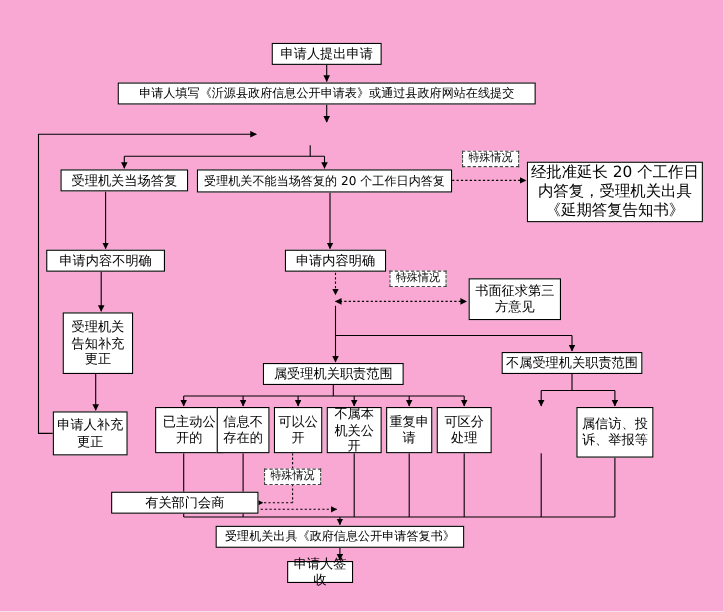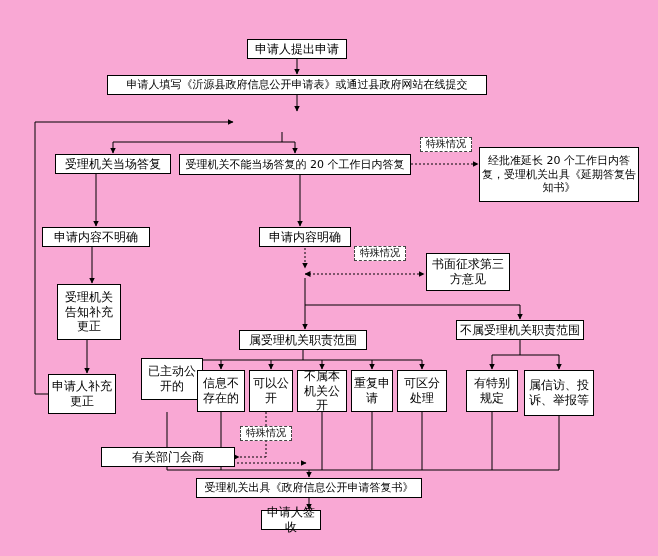--- a/index.html
+++ b/index.html
@@ -9,21 +9,21 @@
     overflow:hidden;
   }
   svg.wires{position:absolute;left:0;top:0;z-index:1;}
   .node{
     position:absolute;z-index:2;box-sizing:border-box;
     border:1px solid #000;background:#fff;
     display:flex;align-items:center;justify-content:center;
     text-align:center;font-size:12px;line-height:1.22;padding:1px 2px;
   }
   .node.sm{font-size:11px;white-space:nowrap;}
-  .node.wrap11{font-size:11px;}
+  .node.wrap11{font-size:14px;}
   .node.dashed{border:1px dashed #444;font-size:10px;padding:0 1px;}
 </style>
 </head>
 <body>
 
 <div class="canvas">
 
   <svg class="wires" width="658" height="556">
     <defs>
       <marker id="a" markerWidth="7" markerHeight="7" refX="5.5" refY="3" orient="auto">
@@ -88,26 +88,25 @@
   <div class="node dashed" style="left:420px;top:137px;width:52px;height:15px">特殊情况</div>
   <div class="node wrap11" style="left:479px;top:147px;width:160px;height:55px">经批准延长 20 个工作日内答复，受理机关出具《延期答复告知书》</div>
   <div class="node" style="left:42px;top:227px;width:108px;height:20px">申请内容不明确</div>
   <div class="node" style="left:259px;top:227px;width:92px;height:20px">申请内容明确</div>
   <div class="node dashed" style="left:354px;top:246px;width:52px;height:15px">特殊情况</div>
   <div class="node" style="left:426px;top:253px;width:84px;height:38px">书面征求第三方意见</div>
   <div class="node" style="left:57px;top:284px;width:64px;height:56px">受理机关告知补充更正</div>
   <div class="node" style="left:239px;top:330px;width:128px;height:20px">属受理机关职责范围</div>
   <div class="node" style="left:456px;top:320px;width:128px;height:20px">不属受理机关职责范围</div>
   <div class="node" style="left:48px;top:374px;width:68px;height:40px">申请人补充更正</div>
-  <div class="node" style="left:141px;top:358px;width:62px;height:42px">已主动公开的</div>
+  <div class="node" style="left:141px;top:370px;width:62px;height:42px">已主动公开的</div>
   <div class="node" style="left:197px;top:370px;width:48px;height:42px">信息不存在的</div>
   <div class="node" style="left:249px;top:370px;width:44px;height:42px">可以公开</div>
   <div class="node" style="left:297px;top:370px;width:50px;height:42px">不属本机关公开</div>
   <div class="node" style="left:351px;top:370px;width:42px;height:42px">重复申请</div>
   <div class="node" style="left:397px;top:370px;width:50px;height:42px">可区分处理</div>
-  <div class="node" style="left:466px;top:370px;width:52px;height:42px">有特别规定</div>
   <div class="node" style="left:524px;top:370px;width:70px;height:46px">属信访、投诉、举报等</div>
   <div class="node dashed" style="left:240px;top:426px;width:52px;height:15px">特殊情况</div>
   <div class="node" style="left:101px;top:447px;width:134px;height:20px">有关部门会商</div>
   <div class="node sm" style="left:196px;top:478px;width:226px;height:20px">受理机关出具《政府信息公开申请答复书》</div>
   <div class="node" style="left:261px;top:510px;width:60px;height:20px">申请人签收</div>
 
 </div>
 
 </body></html>

